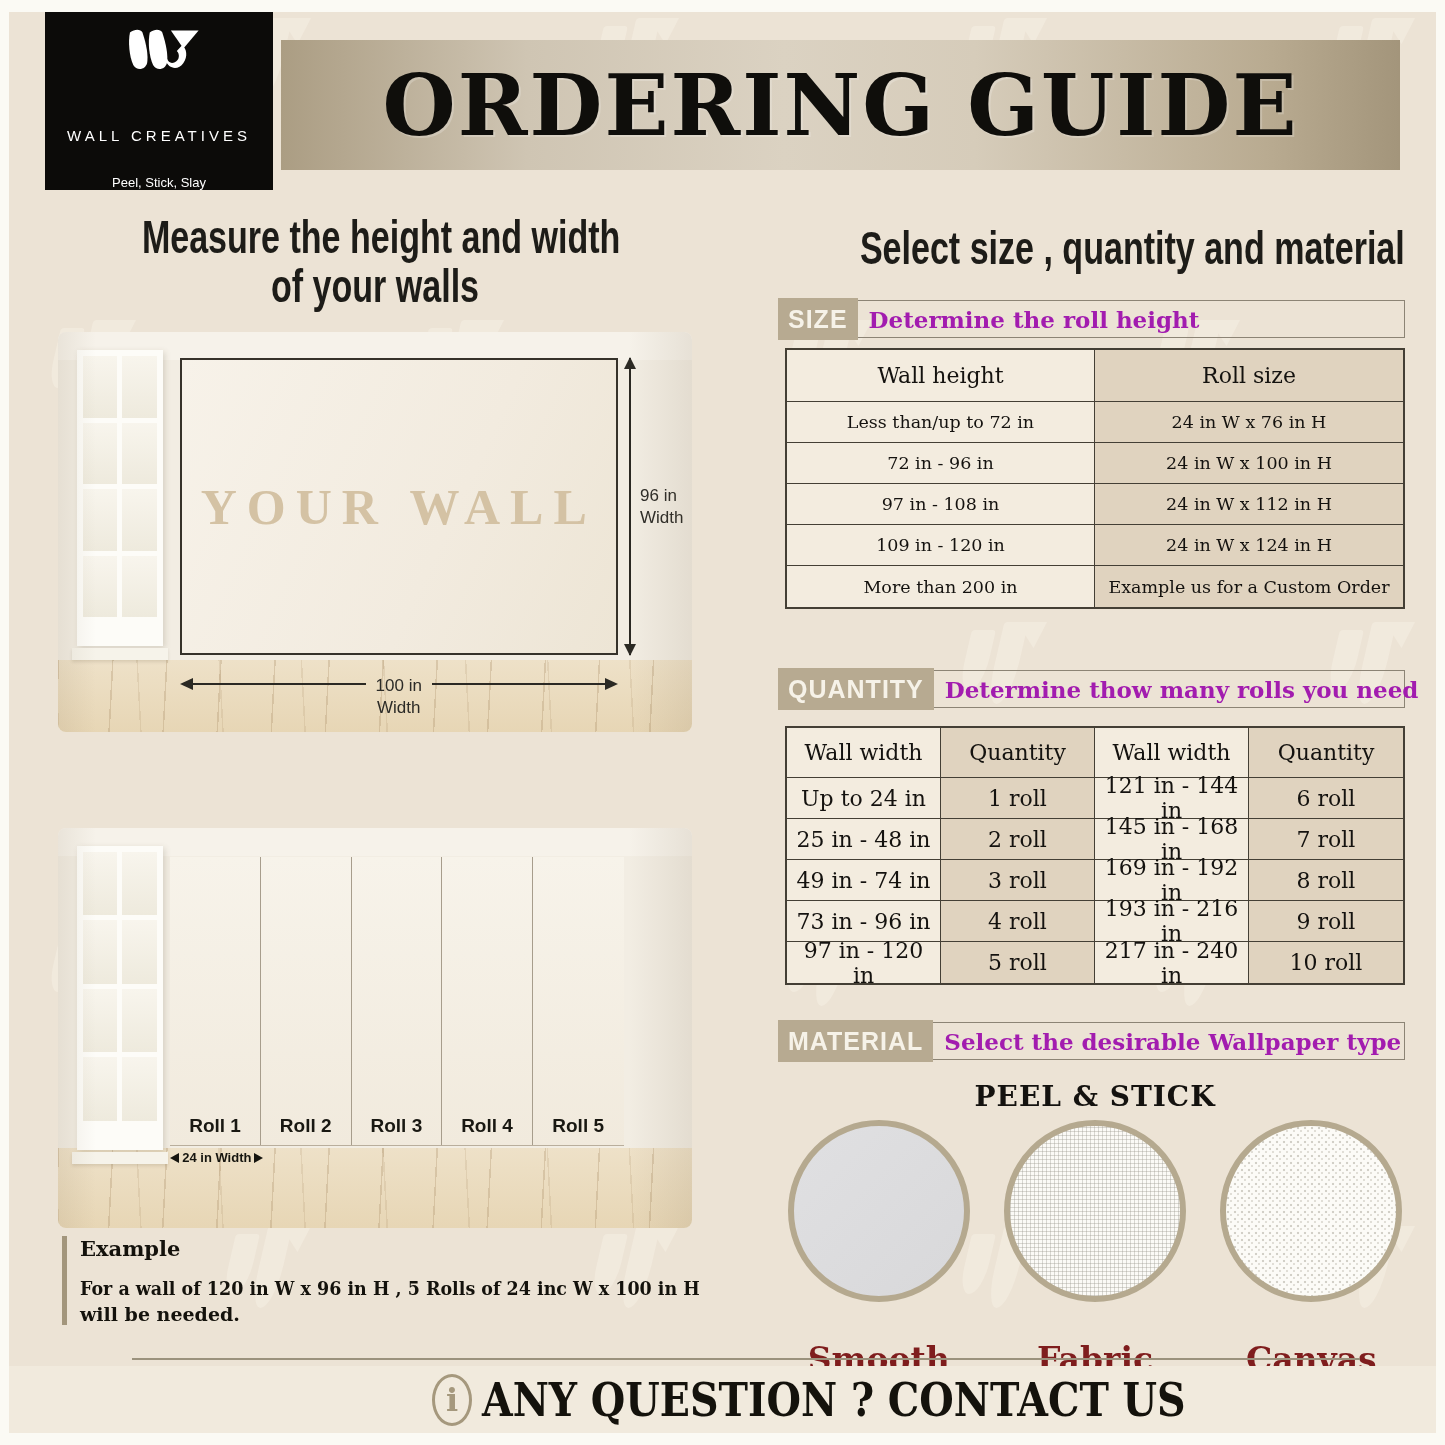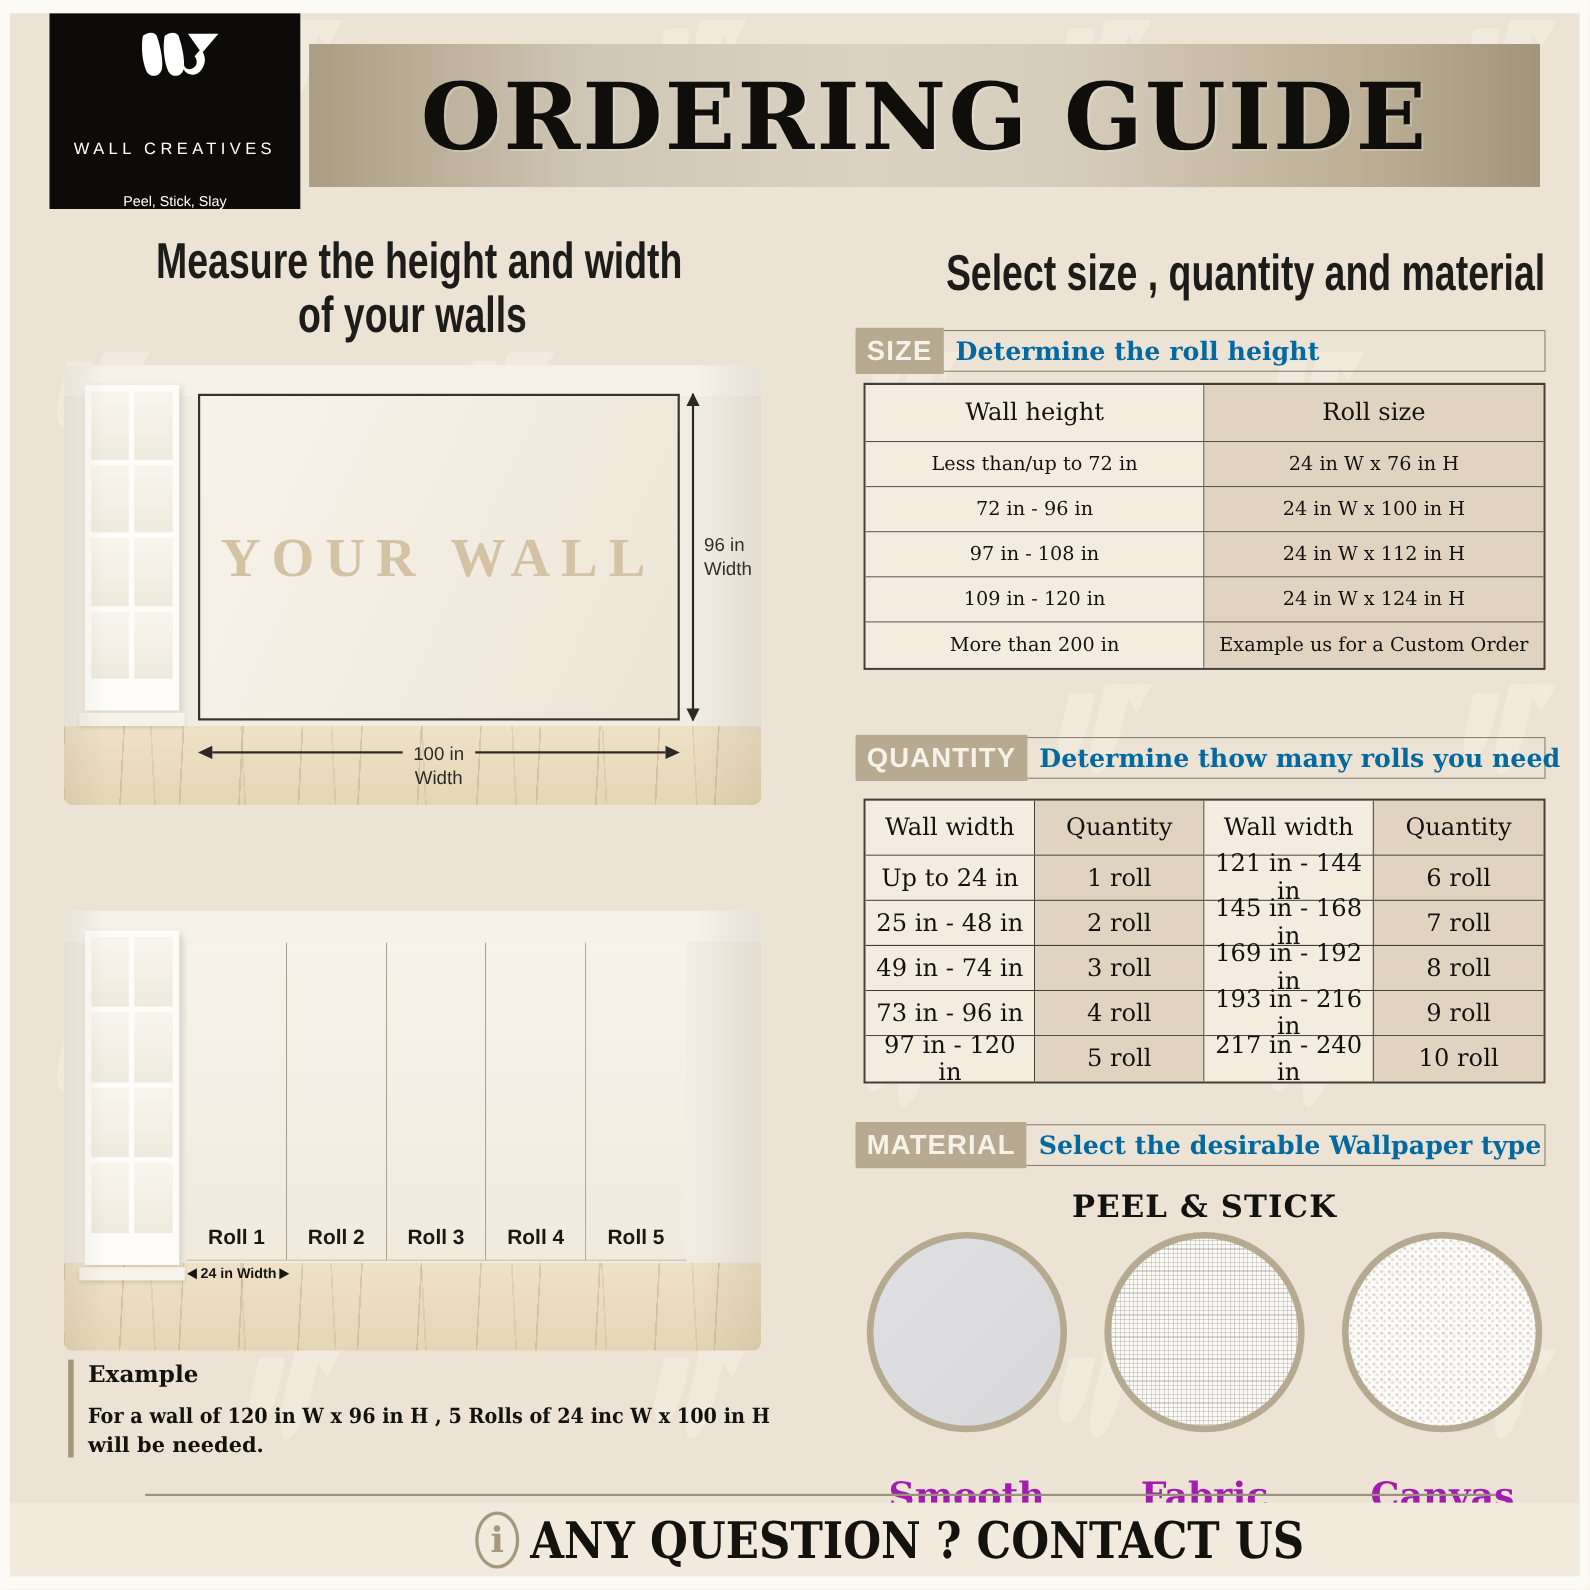--- a/index.html
+++ b/index.html
@@ -78,21 +78,21 @@
   .example{left:62px;top:1236px;width:640px;border-left:5px solid #a3967c;padding-left:13px;z-index:1;
            font-family:"DejaVu Serif",serif;font-weight:bold;color:#14120c;}
   .example .ex-title{font-size:21px;margin-bottom:16px;}
   .example .ex-line1{font-size:19px;transform:scaleX(.92);transform-origin:left;white-space:nowrap;margin-bottom:4px;}
   .example .ex-line2{font-size:19px;}
   
   .section-row{position:absolute;left:778px;width:627px;height:38px;border:1px solid #8c8475;box-sizing:border-box;
                display:flex;align-items:center;z-index:1;}
   .section-label{background:#b7aa91;color:#f6f2e8;font-weight:bold;font-size:25px;letter-spacing:1px;
                  padding:0 10px;height:calc(100% + 6px);margin:-3px 0 -3px -1px;display:flex;align-items:center;}
-  .section-title{font-family:"DejaVu Serif",serif;font-weight:bold;font-size:23px;color:#0369a1;padding-left:11px;white-space:nowrap;}
+  .section-title{font-family:"DejaVu Serif",serif;font-weight:bold;font-size:23px;color:#a21caf;padding-left:11px;white-space:nowrap;}
   
   .dtable{position:absolute;left:785px;width:620px;display:grid;border:2px solid #443f35;box-sizing:border-box;z-index:1;
           background:#f3ecdf;}
   .size-table{grid-template-columns:1fr 1fr;grid-template-rows:52px repeat(5,41px);}
   .q-table{grid-template-columns:repeat(4,1fr);grid-template-rows:50px repeat(5,41px);}
   .cell{display:flex;align-items:center;justify-content:center;font-family:"DejaVu Serif",serif;font-weight:normal;
         border-right:1.5px solid #443f35;border-bottom:1.5px solid #443f35;text-align:center;padding:0 4px;box-sizing:border-box;}
   .cell.th{font-size:22px;}
   .cell.td{font-size:17.5px;}
   .q-table .cell.td{font-size:22px;}
@@ -109,21 +109,21 @@
   .material-option{width:196px;display:flex;flex-direction:column;align-items:center;}
   .swatch{width:170px;height:170px;border-radius:50%;border:6px solid #b5a98f;box-sizing:content-box;}
   .swatch.smooth{background:linear-gradient(135deg,#e0e0e2,#d8d8da);}
   .swatch.fabric{background:#fbfaf6;
      background-image:repeating-linear-gradient(0deg,rgba(150,148,138,.35) 0 1px,transparent 1px 4px),
                       repeating-linear-gradient(90deg,rgba(150,148,138,.35) 0 1px,transparent 1px 4px);}
   .swatch.canvas{background:#fcfbf7;
      background-image:radial-gradient(circle at 2px 2px,rgba(160,155,140,.45) 1px,transparent 1.6px),
                       radial-gradient(circle at 5px 5px,rgba(160,155,140,.30) 1px,transparent 1.6px);
      background-size:7px 7px;}
-  .mat-label{margin-top:38px;font-family:"DejaVu Serif",serif;font-weight:bold;font-size:33px;color:#a21caf;}
+  .mat-label{margin-top:38px;font-family:"DejaVu Serif",serif;font-weight:bold;font-size:33px;color:#7f1d1d;}
   
   .footer-line{left:132px;top:1358px;width:1228px;height:1.5px;background:#9b927d;z-index:1;}
   .footer-band{left:9px;right:9px;top:1366px;height:67px;background:#f1eadd;z-index:1;}
   .footer-inner{position:absolute;left:432px;top:1366px;height:67px;display:flex;align-items:center;gap:10px;z-index:2;}
   .info-icon{width:40px;height:52px;border:3px solid #a5987d;border-radius:50%;display:flex;align-items:center;justify-content:center;
              color:#a5987d;font-family:"DejaVu Serif",serif;font-weight:bold;font-size:32px;box-sizing:border-box;}
   .footer-text{font-family:"DejaVu Serif",serif;font-weight:bold;font-size:46px;color:#14120c;white-space:nowrap;
                transform:scaleX(.86);transform-origin:left center;}
 </style>
 </head>

